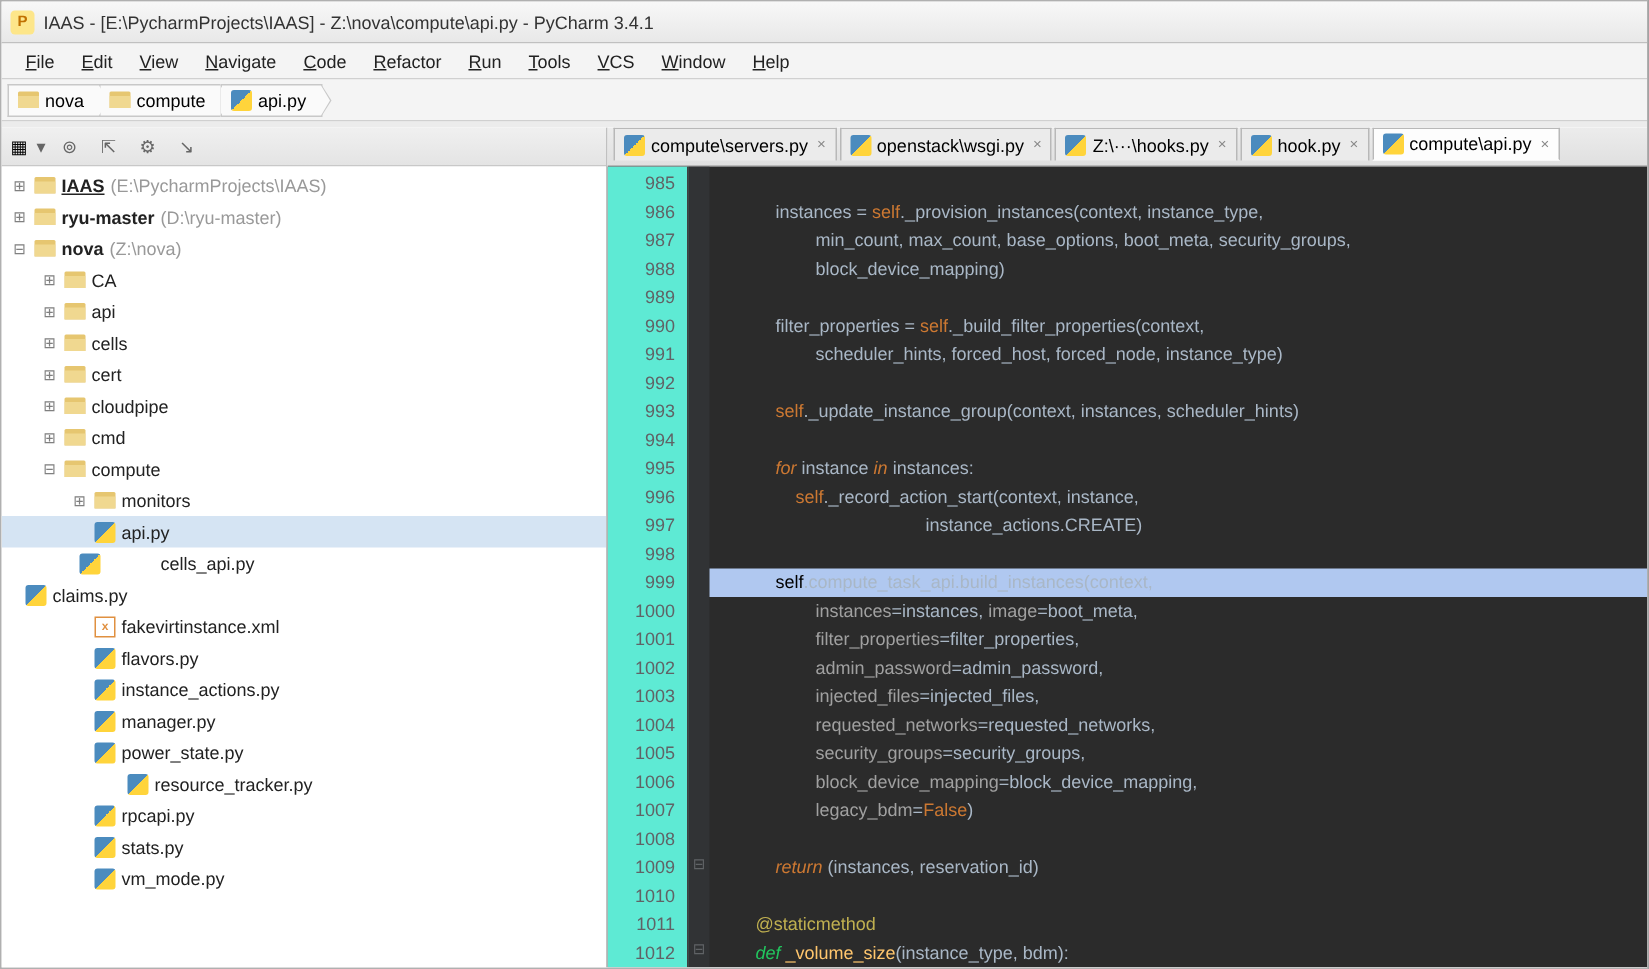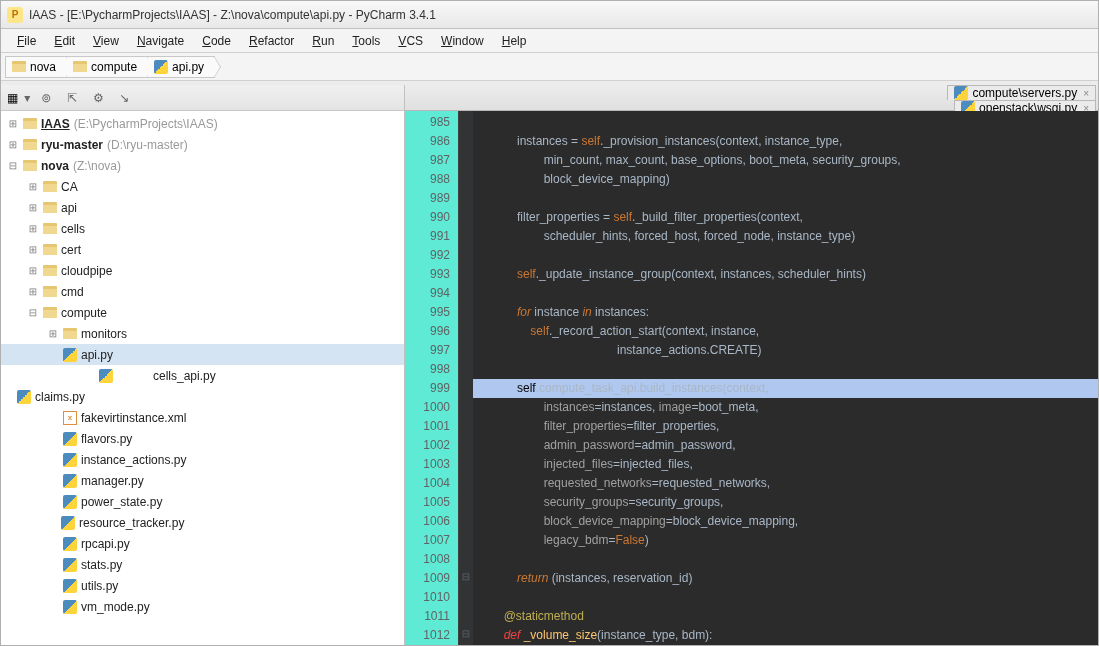--- a/index.html
+++ b/index.html
@@ -23,37 +23,37 @@
 .proj-hdr { height:26px; background:linear-gradient(#f0f0f0,#e4e4e4); border-bottom:1px solid #c8c8c8; display:flex; align-items:center; padding:0 6px; gap:6px; }
 .proj-hdr .ttl { font-weight:bold; color:#444; flex:1; }
 .hdr-btn { width:20px; height:20px; display:flex; align-items:center; justify-content:center; color:#666; cursor:pointer; }
 .tree { flex:1; overflow:auto; background:#fff; padding-top:2px; }
 .tree-row { height:21px; display:flex; align-items:center; gap:4px; white-space:nowrap; cursor:default; }
 .tree-row.sel { background:#d5e4f3; }
 .tgl { width:12px; text-align:center; color:#808080; font-size:10px; user-select:none; }
 .t-lbl { color:#222; }
 .t-dim { color:#999; }
 .right-col { flex:1; display:flex; flex-direction:column; overflow:hidden; }
-.tab-bar { height:26px; background:linear-gradient(#ececec,#e0e0e0); border-bottom:1px solid #b8b8b8; display:flex; align-items:flex-end; padding-left:4px;flex-direction:column; }
+.tab-bar { height:26px; background:linear-gradient(#ececec,#e0e0e0); border-bottom:1px solid #b8b8b8; display:flex; align-items:flex-start; padding-left:4px; }
 .tab { height:22px; display:flex; align-items:center; gap:4px; padding:0 6px; border:1px solid #b8b8b8; border-bottom:none; background:#ebebeb; margin-right:2px; cursor:default; }
 .tab.act { background:#fdfdfd; border-bottom:1px solid #fdfdfd; margin-bottom:-1px; }
 .tab-x { color:#888; font-size:10px; cursor:pointer; margin-left:2px; }
 .editor { flex:1; display:flex; background:#2b2b2b; font-family:Consolas,"Courier New",monospace; font-size:13px; line-height:19px; overflow:hidden; }
 .gutter { width:54px; background:#5eead4; color:#606366; text-align:right; padding:2px 8px 0 0; user-select:none; border-right:1px solid #404040; }
 .gut-row { height:19px; }
 .gmarks { width:14px; background:#313335; }
 .gmarks div { height:19px; display:flex; align-items:center; justify-content:center; color:#606366; font-size:10px; }
 .code { flex:1; padding-top:2px; color:#a9b7c6; }
 .code-row { height:19px; padding-left:4px; white-space:pre; }
 .code-row.hl { background:#b0c8f0; }
 .code-row.hl .s1,.code-row.hl .s2,.code-row.hl .s3,.code-row.hl .s4,.code-row.hl .s5 { color:#000; }
 .s-kw { color:#cc7832; font-style:italic; }
 .s-self { color:#cc7832; }
 .s-decor { color:#c0b050; }
-.s-def { color:#ef4444; font-style:italic; }
+.s-def { color:#22c55e; font-style:italic; }
 .s-fn { color:#ffc66d; }
 .s-kwarg { color:#a0a0a0; }
 </style>
 </head>
 <body>
 
 <div class="title-bar">
   <span class="app-icon">P</span>
   <span class="title-text">IAAS - [E:\PycharmProjects\IAAS] - Z:\nova\compute\api.py - PyCharm 3.4.1</span>
 </div>
@@ -155,21 +155,21 @@
         <div class="tree-row" style="padding-left: 46px;">
           <span class="tgl">⊞</span>
           <span class="fld-ic"></span>
           <span class="t-lbl">monitors</span>
         </div>
         <div class="tree-row sel" style="padding-left: 46px;">
           <span class="tgl"></span>
           <span class="py-ic"></span>
           <span class="t-lbl">api.py</span>
         </div>
-        <div class="tree-row" style="padding-left: 46px; gap: 40px;">
+        <div class="tree-row" style=" gap: 40px;">
           <span class="tgl"></span>
           <span class="py-ic"></span>
           <span class="t-lbl">cells_api.py</span>
         </div>
         <div class="tree-row" style="">
           <span class="tgl"></span>
           <span class="py-ic"></span>
           <span class="t-lbl">claims.py</span>
         </div>
         <div class="tree-row" style="padding-left: 46px;">
@@ -190,39 +190,34 @@
         <div class="tree-row" style="padding-left: 46px;">
           <span class="tgl"></span>
           <span class="py-ic"></span>
           <span class="t-lbl">manager.py</span>
         </div>
         <div class="tree-row" style="padding-left: 46px;">
           <span class="tgl"></span>
           <span class="py-ic"></span>
           <span class="t-lbl">power_state.py</span>
         </div>
-        <div class="tree-row" style="padding-left: 44px;">
+        <div class="tree-row" style="padding-left: 68px;">
           <span class="tgl"></span>
           <span class="py-ic"></span>
           <span class="t-lbl">resource_tracker.py</span>
         </div>
         <div class="tree-row" style="padding-left: 46px;">
           <span class="tgl"></span>
           <span class="py-ic"></span>
           <span class="t-lbl">rpcapi.py</span>
         </div>
         <div class="tree-row" style="padding-left: 46px;">
           <span class="tgl"></span>
           <span class="py-ic"></span>
           <span class="t-lbl">stats.py</span>
-        </div>
-        <div class="tree-row" style="padding-left: 46px;">
-          <span class="tgl"></span>
-          <span class="py-ic"></span>
-          <span class="t-lbl">utils.py</span>
         </div>
         <div class="tree-row" style="padding-left: 46px;">
           <span class="tgl"></span>
           <span class="py-ic"></span>
           <span class="t-lbl">vm_mode.py</span>
         </div>
       </div>
   </div>
 
   <div class="right-col">

